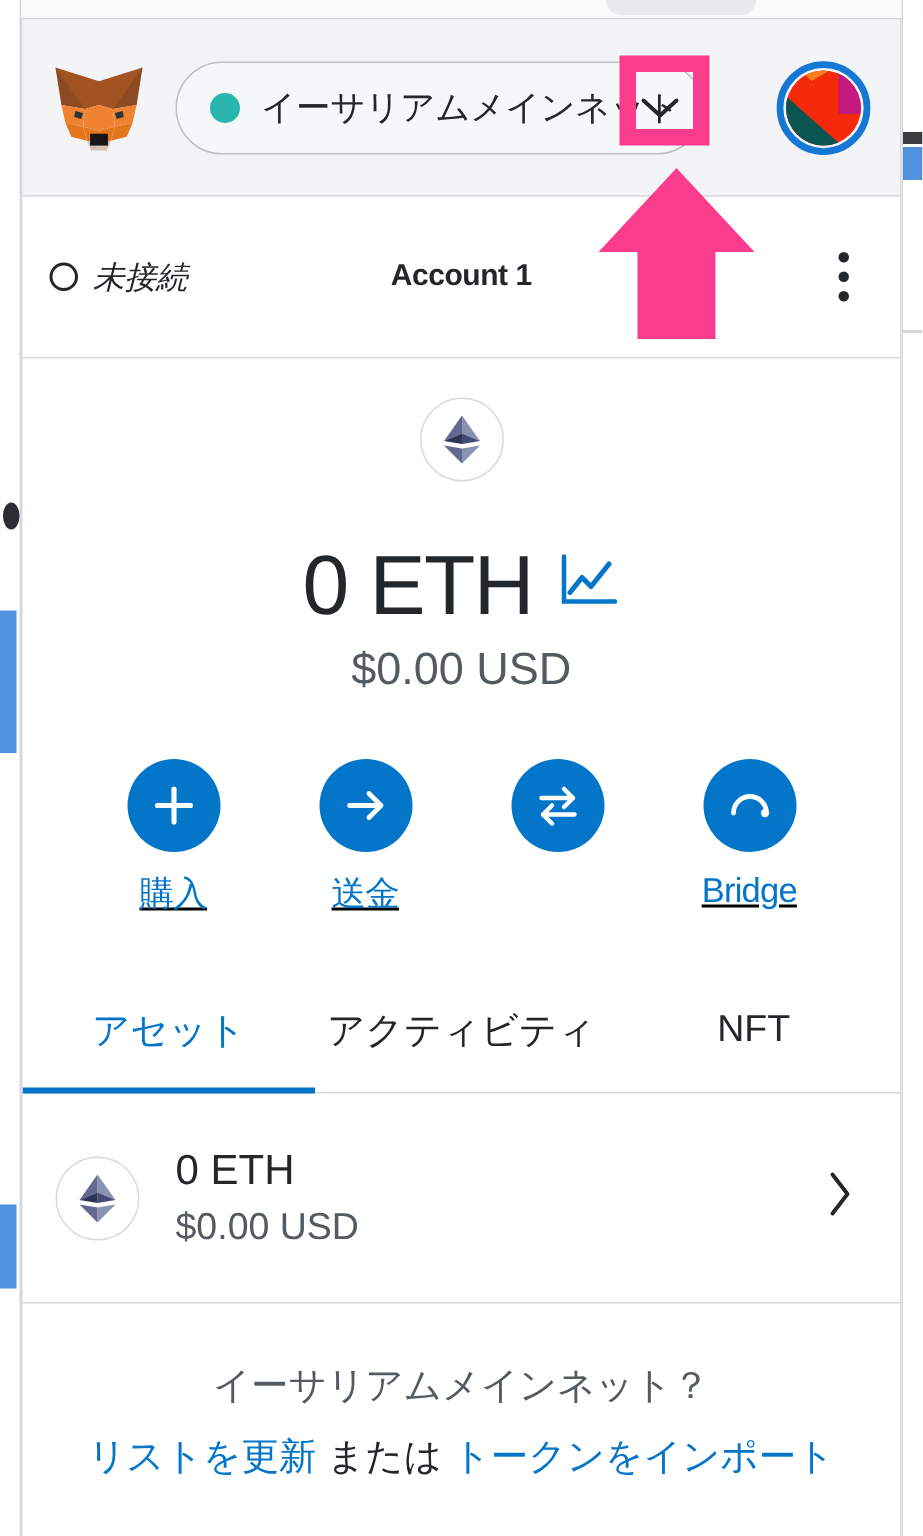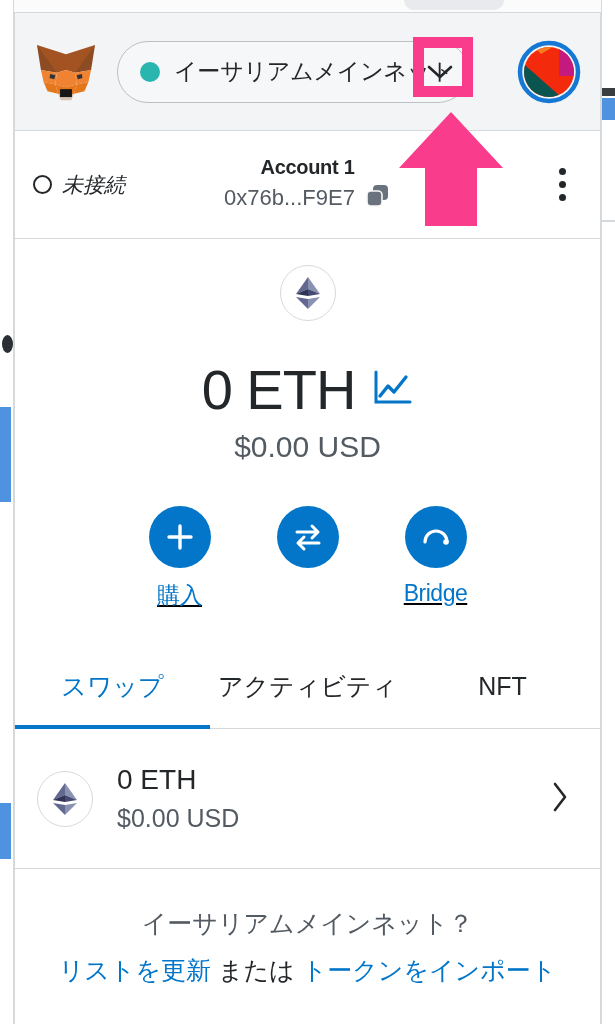--- a/index.html
+++ b/index.html
@@ -229,29 +229,20 @@
     </div>
 
     <div class="account-bar">
       <div class="conn-status">
         <span class="conn-ring"></span>
         <span class="conn-label">未接続</span>
       </div>
 
       <div class="acct-center">
         <div class="acct-name">Account 1</div>
-        <div class="acct-addr-row">
-          <span class="acct-addr">0x76b...F9E7</span>
-          <span>
-            <svg width="26" height="26" viewBox="0 0 26 26">
-              <rect x="8" y="2" width="15" height="15" rx="4" fill="#6a737d"></rect>
-              <rect x="2" y="8" width="15" height="15" rx="4" fill="#6a737d" stroke="#f7f7f7" stroke-width="1.6"></rect>
-            </svg>
-          </span>
-        </div>
       </div>
 
       <div class="kebab">
         <i></i>
           <i></i>
           <i></i>
       </div>
     </div>
 
     <div class="balance-block">
@@ -283,20 +274,28 @@
 
       <div class="action">
         <div class="action-circle">
           <svg width="30" height="30" viewBox="0 0 30 30">
             <path d="M15 4 L15 26 M4 15 L26 15" stroke="#fff" stroke-width="3.4" stroke-linecap="round"></path>
           </svg>
         </div>
         <div class="action-label">購入</div>
       </div>
 
+      <div class="action">
+        <div class="action-circle">
+          <svg width="32" height="30" viewBox="0 0 32 30">
+            <path d="M5 15 L26 15 M18 7 L26 15 L18 23" stroke="#fff" stroke-width="3.2" fill="none" stroke-linecap="round" stroke-linejoin="round"></path>
+          </svg>
+        </div>
+        <div class="action-label">送金</div>
+      </div>
 
       <div class="action">
         <div class="action-circle">
           <svg width="32" height="30" viewBox="0 0 32 30">
             <path d="M5 10 L26 10 M20 4 L26 10 L20 16" stroke="#fff" stroke-width="3" fill="none" stroke-linecap="round" stroke-linejoin="round"></path>
             <path d="M27 21 L6 21 M12 15 L6 21 L12 27" stroke="#fff" stroke-width="3" fill="none" stroke-linecap="round" stroke-linejoin="round"></path>
           </svg>
         </div>
       </div>
 
@@ -306,21 +305,21 @@
             <path d="M5 18 A11 11 0 0 1 27 18" stroke="#fff" stroke-width="3.2" fill="none" stroke-linecap="round"></path>
             <circle cx="26" cy="18" r="2.8" fill="#fff"></circle>
           </svg>
         </div>
         <div class="action-label">Bridge</div>
       </div>
     </div>
 
     <div class="tabs">
       <div class="tab active">
-        <span>スワップ</span>
+        <span>アセット</span>
       </div>
       <div class="tab">
         <span>アクティビティ</span>
       </div>
       <div class="tab">
         <span>NFT</span>
       </div>
     </div>
 
     <div class="token-row">

